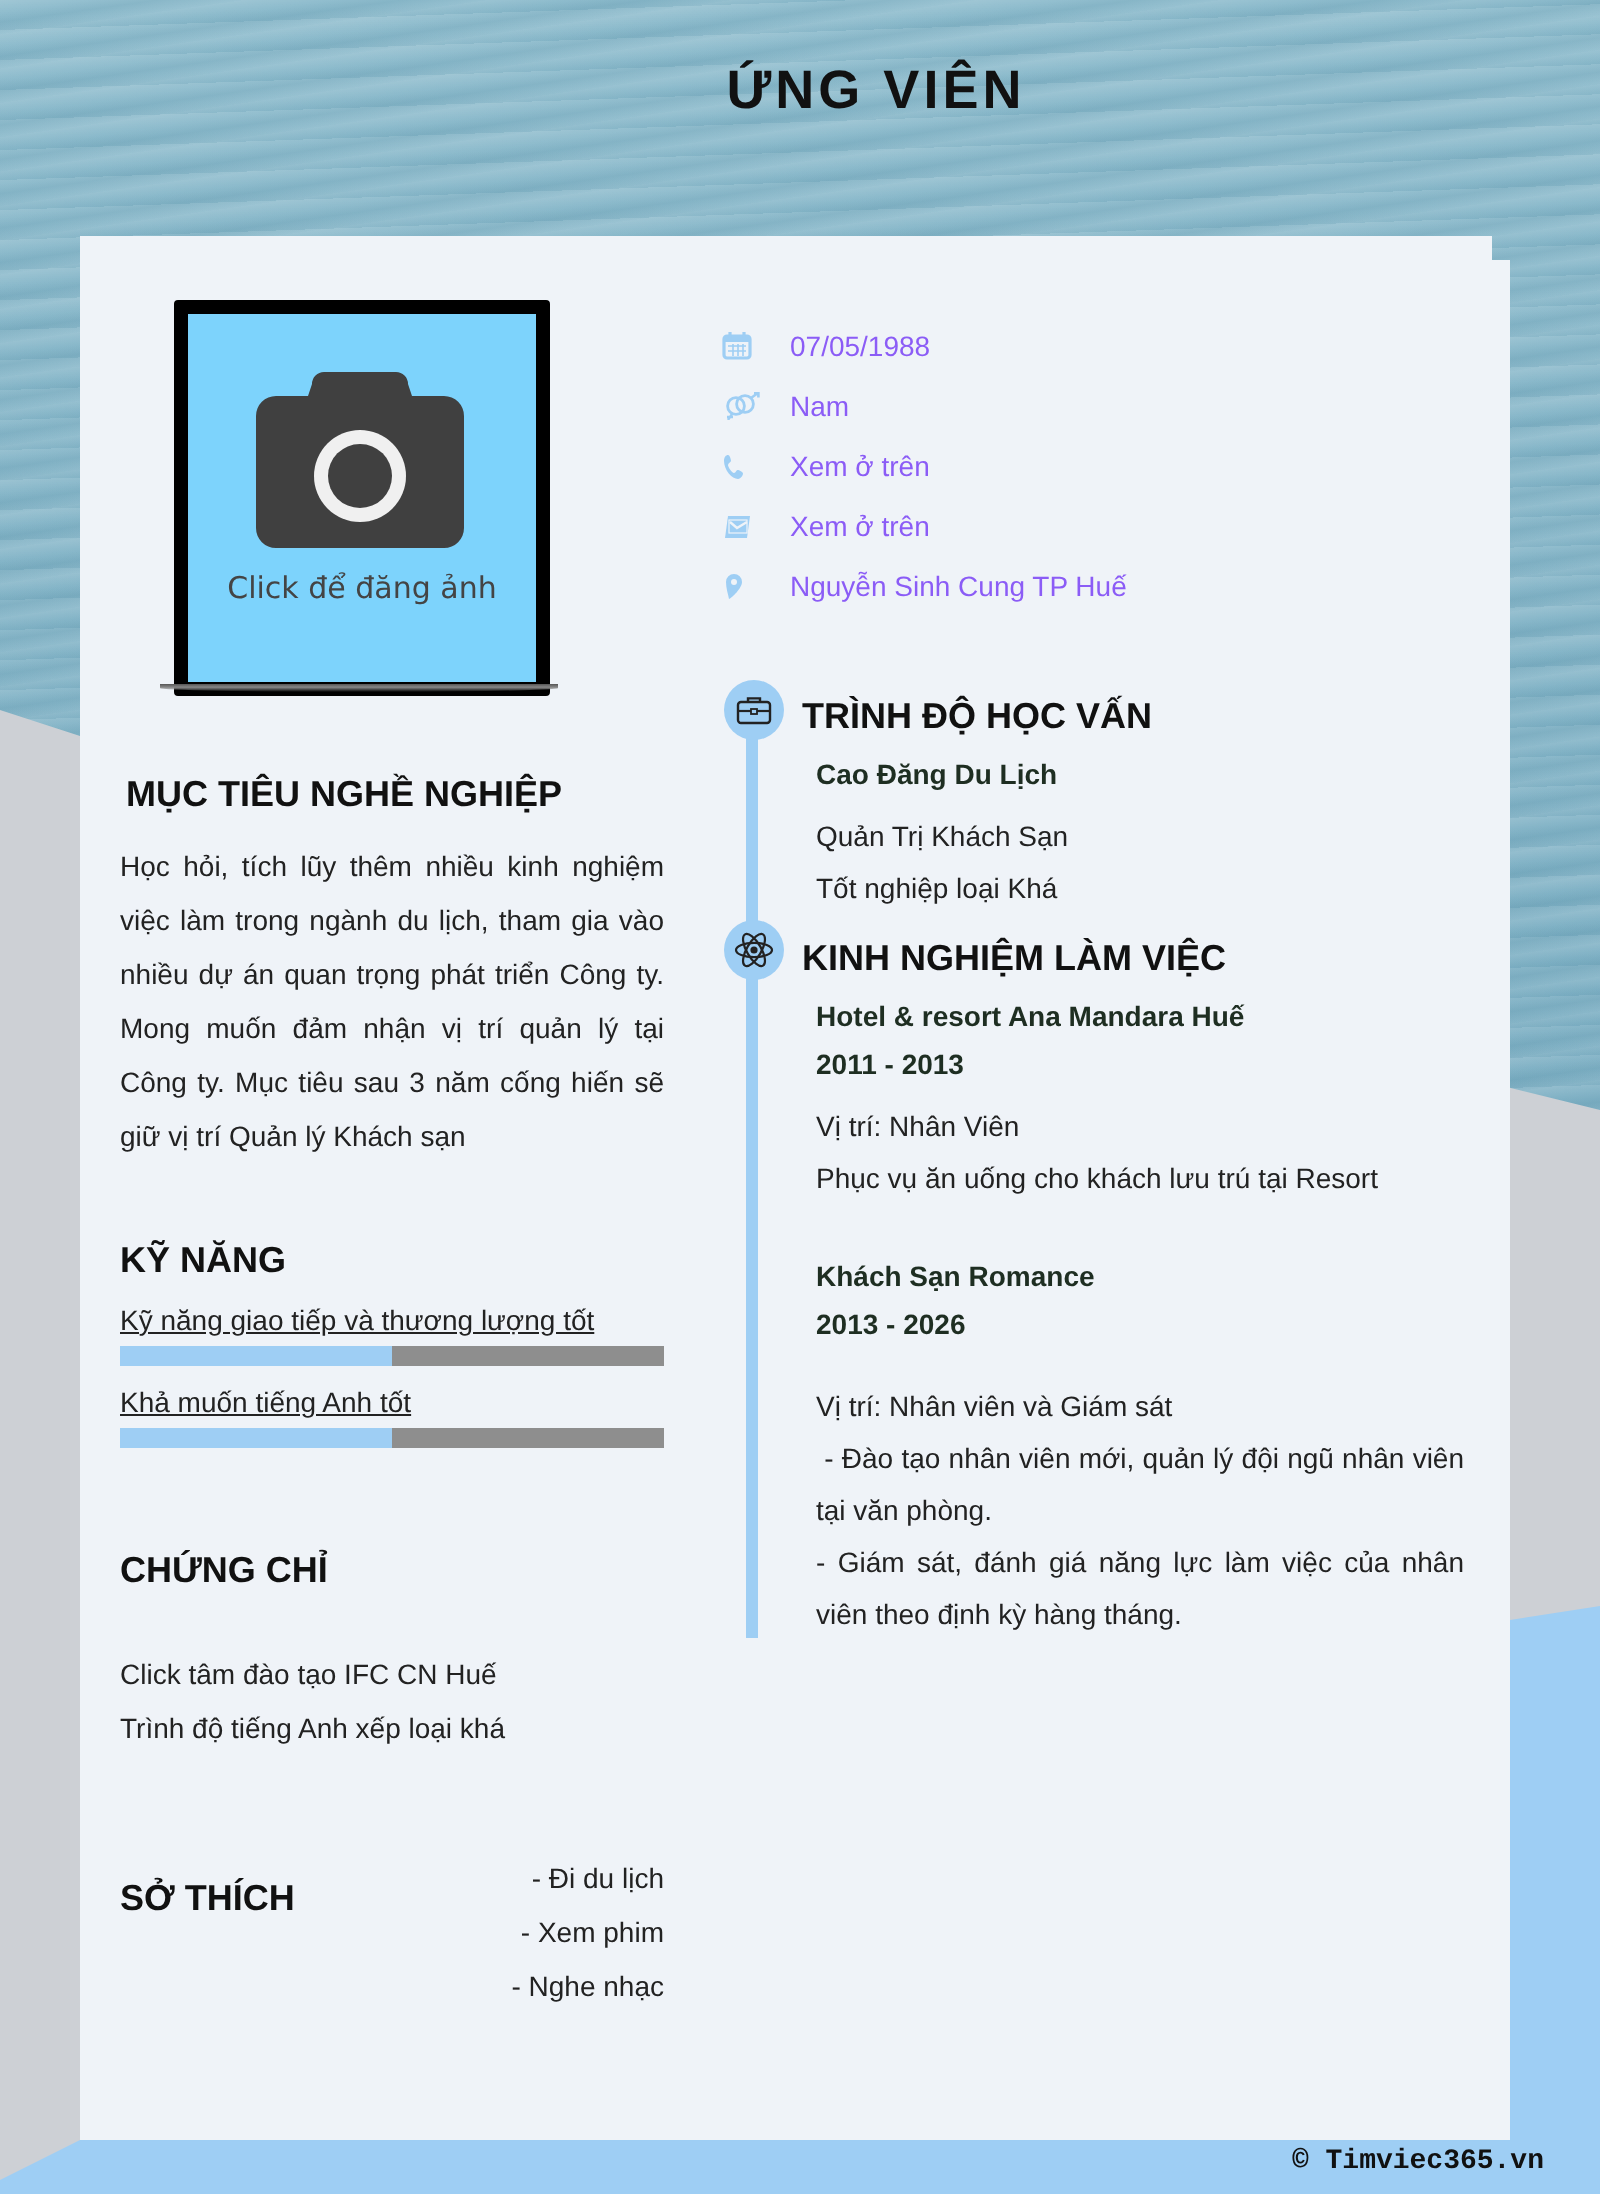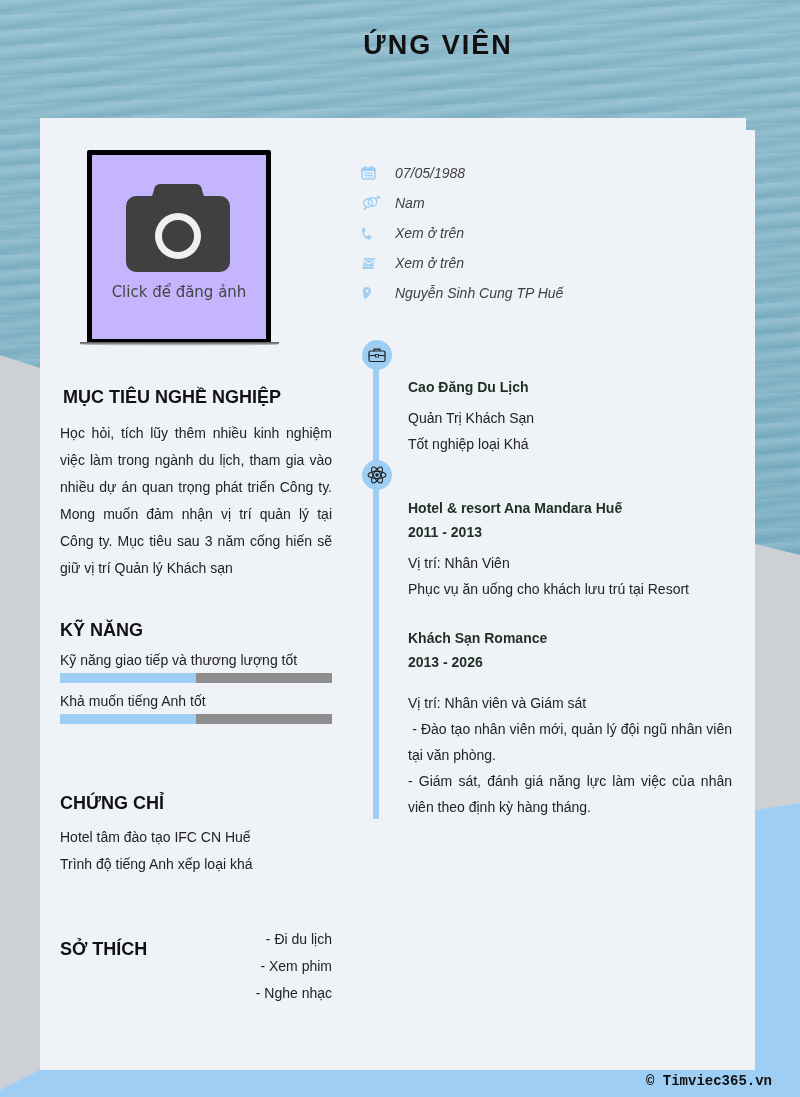--- a/index.html
+++ b/index.html
@@ -32,53 +32,53 @@
   .job { font-size: 16px; letter-spacing: 2.4px; color: #1b1b1b; margin-top: 7px; line-height: 20px; }
   
   .paper {
     position: absolute; left: 40px; top: 118px; width: 715px; height: 952px;
     background: #eff3f8; z-index: 2;
     clip-path: polygon(0 0, 706px 0, 706px 12px, 715px 12px, 715px 952px, 0 952px);
   }
   
   .photo {
     position: absolute; left: 47px; top: 32px; width: 174px; height: 184px;
-    border: 5px solid #000000; background: #c4b5fd; border-radius: 2px;
+    border: 7px solid #000000; background: #7dd3fc; border-radius: 2px;
     box-sizing: content-box;
   }
   .photo-inner { position: absolute; left: 0; top: 0; width: 174px; height: 184px; }
   .camera { position: absolute; left: 34px; top: 27px; }
   .photo-caption { position: absolute; left: 0; top: 128px; width: 174px; text-align: center; font-family: "DejaVu Sans", sans-serif; font-size: 15px; color: #444; }
   .photo-shadow {
     position: absolute; left: 40px; top: 224px; width: 199px; height: 4px;
     background: linear-gradient(180deg, #555 0%, #888 40%, rgba(200,200,200,0) 100%);
     border-radius: 0 0 50% 50%;
   }
   .sec-title { font-size: 18px; font-weight: bold; color: #111; margin: 0; line-height: 22px; }
   .goal-title { position: absolute; left: 23px; top: 268px; }
   .goal-text {
     position: absolute; left: 20px; top: 302px; width: 272px;
     font-size: 14px; line-height: 27px; color: #222; text-align: justify;
   }
   .skills-title { position: absolute; left: 20px; top: 501px; }
   .skills { position: absolute; left: 20px; top: 532px; width: 272px; }
   .skill { height: 41px; }
-  .skill-label { font-size: 14px; color: #222; line-height: 20px; height: 20px; }
+  .skill-label { font-size: 14px; color: #222; line-height: 20px; height: 20px; text-decoration: underline; }
   .bar { margin-top: 3px; height: 10px; width: 272px; background: #8e8e8e; position: relative; }
   .bar-fill { position: absolute; left: 0; top: 0; height: 10px; background: #9ecef4; }
-  .cert-title { position: absolute; left: 20px; top: 674px; }
+  .cert-title { position: absolute; left: 20px; top: 656px; }
   .cert-list { position: absolute; left: 20px; top: 706px; width: 272px; }
   .line-item { font-size: 14px; color: #222; line-height: 27px; }
   .hobby-title { position: absolute; left: 20px; top: 820px; }
   .hobby-list { position: absolute; left: 20px; top: 808px; width: 272px; text-align: right; }
   
   .contact { position: absolute; left: 320px; top: 40px; width: 360px; }
   .contact-row { height: 30px; display: flex; align-items: center; }
   .c-icon { width: 34px; height: 30px; display: flex; align-items: center; justify-content: flex-start; padding-left: 1px; }
-  .c-text { font-size: 14px; color: #404040; font-style: italic; }
+  .c-text { font-size: 14px; color: #8b5cf6; }
   
   .timeline-line { position: absolute; left: 333px; top: 236px; width: 6px; height: 465px; background: #9ecef4; }
   .tl-dot { position: absolute; left: 322px; width: 30px; height: 30px; border-radius: 50%; background: #9ecef4; display: flex; align-items: center; justify-content: center; }
   .edu-dot { top: 222px; }
   .exp-dot { top: 342px; }
   .edu-title { position: absolute; left: 361px; top: 229px; }
   .exp-title { position: absolute; left: 361px; top: 350px; }
   .entry { position: absolute; left: 368px; width: 324px; }
   .entry-strong { font-size: 14px; font-weight: bold; color: #1e2e22; line-height: 24px; }
   .entry-text { font-size: 14px; color: #222; line-height: 26px; text-align: justify; }
@@ -127,21 +127,21 @@
     <div class="skill">
       <div class="skill-label">Khả muốn tiếng Anh tốt</div>
       <div class="bar">
           <div class="bar-fill" style="width:50%"></div>
         </div>
     </div>
   </div>
 
   <h2 class="sec-title cert-title">CHỨNG CHỈ</h2>
   <div class="cert-list">
-    <div class="line-item">Hotel tâm đào tạo IFC CN Huế</div>
+    <div class="line-item">Click tâm đào tạo IFC CN Huế</div>
     <div class="line-item">Trình độ tiếng Anh xếp loại khá</div>
   </div>
 
   <h2 class="sec-title hobby-title">SỞ THÍCH</h2>
   <div class="hobby-list">
     <div class="line-item" style="white-space:pre"> - Đi du lịch</div>
     <div class="line-item">- Xem phim</div>
     <div class="line-item">- Nghe nhạc</div>
   </div>
 
@@ -209,26 +209,28 @@
   </div>
   <div class="tl-dot exp-dot">
     <svg width="20" height="20" viewBox="0 0 20 20">
         <ellipse cx="10" cy="10" rx="9" ry="3.6" fill="none" stroke="#222" stroke-width="1.1"></ellipse>
         <ellipse cx="10" cy="10" rx="9" ry="3.6" fill="none" stroke="#222" stroke-width="1.1" transform="rotate(60 10 10)"></ellipse>
         <ellipse cx="10" cy="10" rx="9" ry="3.6" fill="none" stroke="#222" stroke-width="1.1" transform="rotate(-60 10 10)"></ellipse>
         <circle cx="10" cy="10" r="1.8" fill="#222"></circle>
       </svg>
   </div>
 
+  <h2 class="sec-title edu-title">TRÌNH ĐỘ HỌC VẤN</h2>
   <div class="entry edu-entry">
     <div class="entry-strong" style="margin-bottom:6px">Cao Đăng Du Lịch</div>
     <div class="entry-text">Quản Trị Khách Sạn</div>
     <div class="entry-text">Tốt nghiệp loại Khá</div>
   </div>
 
+  <h2 class="sec-title exp-title">KINH NGHIỆM LÀM VIỆC</h2>
   <div class="entry exp1">
     <div class="entry-strong">Hotel &amp; resort Ana Mandara Huế</div>
     <div class="entry-strong" style="margin-bottom:6px">2011 - 2013</div>
     <div class="entry-text">Vị trí: Nhân Viên</div>
     <div class="entry-text">Phục vụ ăn uống cho khách lưu trú tại Resort</div>
   </div>
   <div class="entry exp2">
     <div class="entry-strong">Khách Sạn Romance</div>
     <div class="entry-strong" style="margin-bottom:16px">2013 - 2026</div>
     <div class="entry-text">Vị trí: Nhân viên và Giám sát</div>

